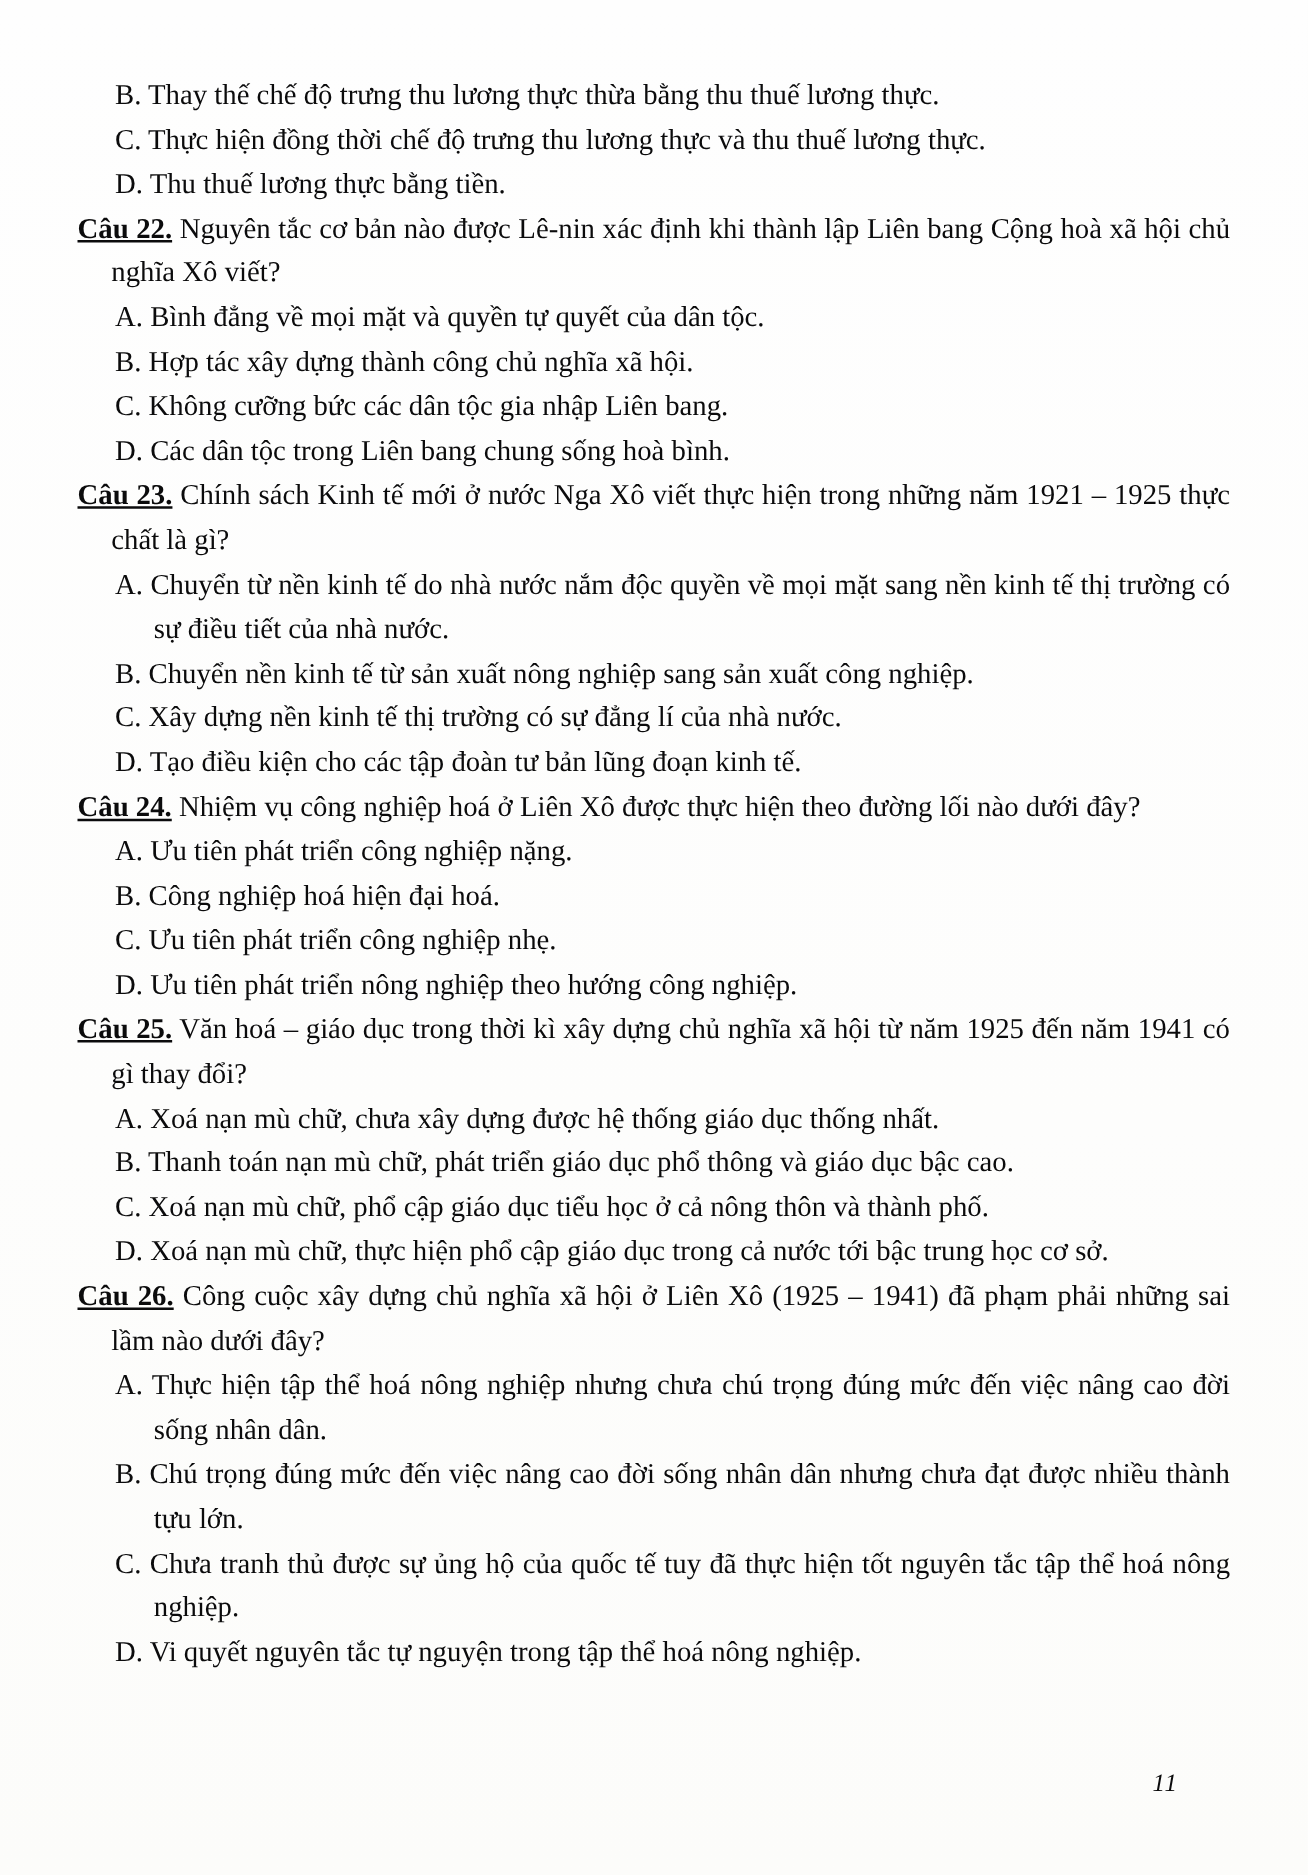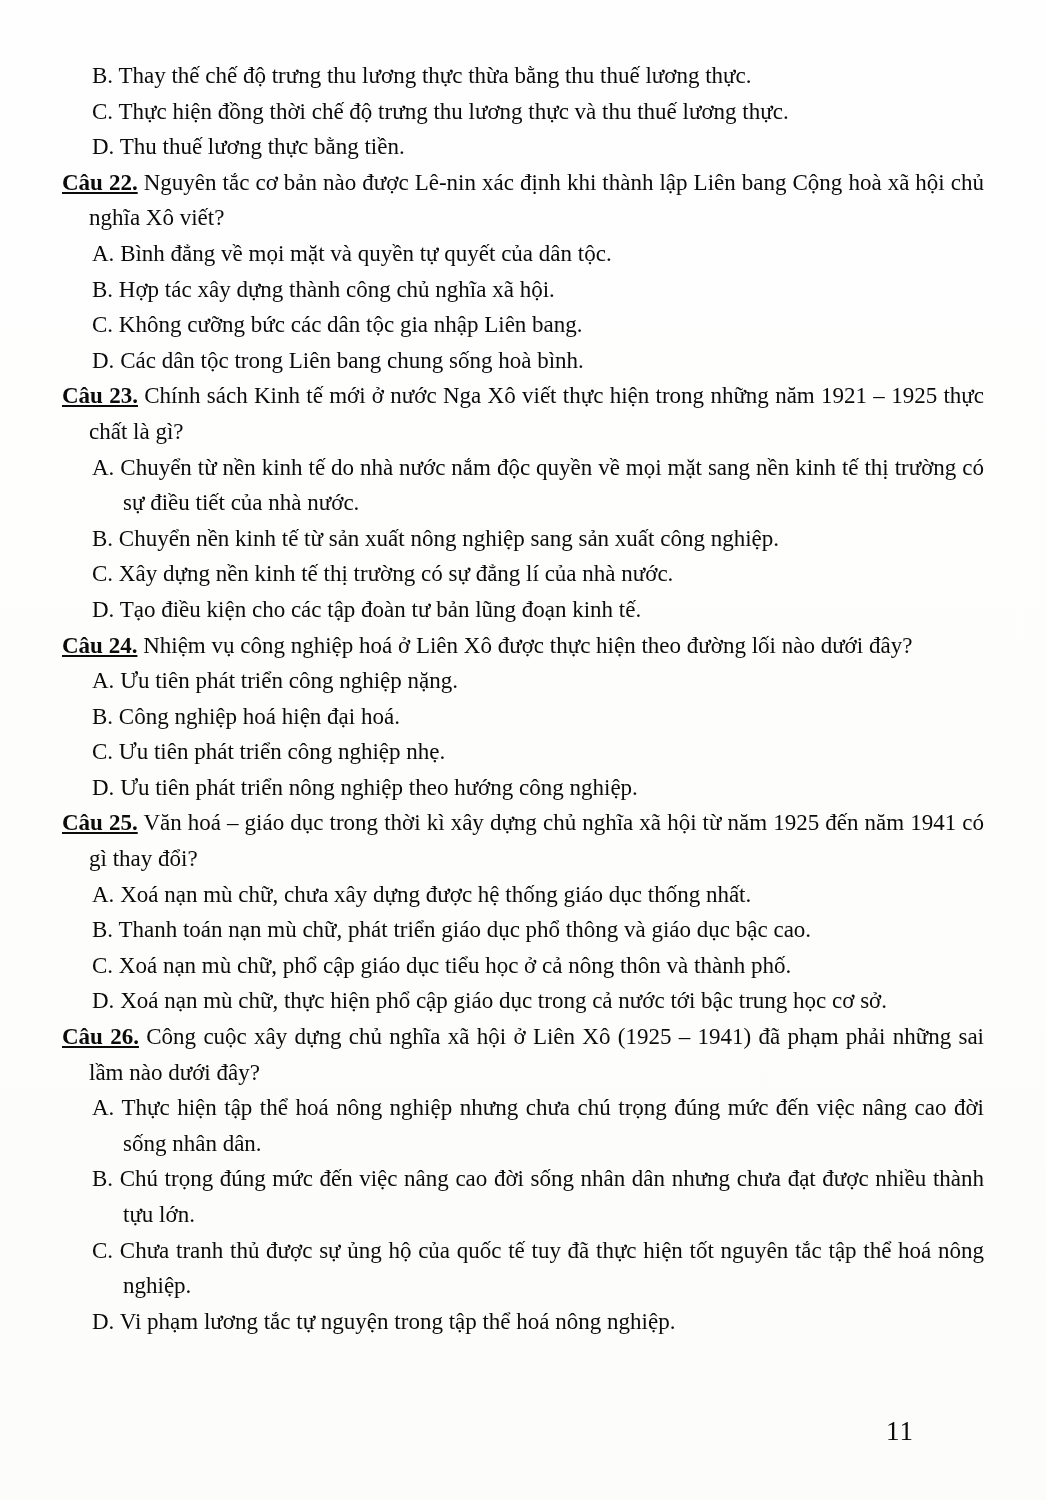--- a/index.html
+++ b/index.html
@@ -31,24 +31,25 @@
     text-indent: -27px;
   }
   .qlabel { font-weight: bold; text-decoration: underline; }
   .option {
     margin-left: 30px;
     padding-left: 31px;
     text-indent: -31px;
   }
   .page-number {
     position: absolute;
-    left: 886px;
+    left: 922px;
     top: 1416px;
-    font-size: 27px;
+    font-size: 20px;
     letter-spacing: 1px;
+    font-style: italic;
   }
 </style>
 </head>
 <body>
 
 <div class="page">
   <div class="content">
 
     <p class="option"><span>B.</span> <span>Thay thế chế độ trưng thu lương thực thừa bằng thu thuế lương thực.</span></p>
     <p class="option"><span>C.</span> <span>Thực hiện đồng thời chế độ trưng thu lương thực và thu thuế lương thực.</span></p>
@@ -75,18 +76,18 @@
     <p class="question"><span class="qlabel">Câu 25.</span> <span>Văn hoá – giáo dục trong thời kì xây dựng chủ nghĩa xã hội từ năm 1925 đến năm 1941 có gì thay đổi?</span></p>
     <p class="option"><span>A.</span> <span>Xoá nạn mù chữ, chưa xây dựng được hệ thống giáo dục thống nhất.</span></p>
     <p class="option"><span>B.</span> <span>Thanh toán nạn mù chữ, phát triển giáo dục phổ thông và giáo dục bậc cao.</span></p>
     <p class="option"><span>C.</span> <span>Xoá nạn mù chữ, phổ cập giáo dục tiểu học ở cả nông thôn và thành phố.</span></p>
     <p class="option"><span>D.</span> <span>Xoá nạn mù chữ, thực hiện phổ cập giáo dục trong cả nước tới bậc trung học cơ sở.</span></p>
 
     <p class="question"><span class="qlabel">Câu 26.</span> <span>Công cuộc xây dựng chủ nghĩa xã hội ở Liên Xô (1925 – 1941) đã phạm phải những sai lầm nào dưới đây?</span></p>
     <p class="option"><span>A.</span> <span>Thực hiện tập thể hoá nông nghiệp nhưng chưa chú trọng đúng mức đến việc nâng cao đời sống nhân dân.</span></p>
     <p class="option"><span>B.</span> <span>Chú trọng đúng mức đến việc nâng cao đời sống nhân dân nhưng chưa đạt được nhiều thành tựu lớn.</span></p>
     <p class="option"><span>C.</span> <span>Chưa tranh thủ được sự ủng hộ của quốc tế tuy đã thực hiện tốt nguyên tắc tập thể hoá nông nghiệp.</span></p>
-    <p class="option"><span>D.</span> <span>Vi phạm lương tắc tự nguyện trong tập thể hoá nông nghiệp.</span></p>
+    <p class="option"><span>D.</span> <span>Vi quyết nguyên tắc tự nguyện trong tập thể hoá nông nghiệp.</span></p>
 
   </div>
 
   <div class="page-number">11</div>
 </div>
 
 </body></html>

